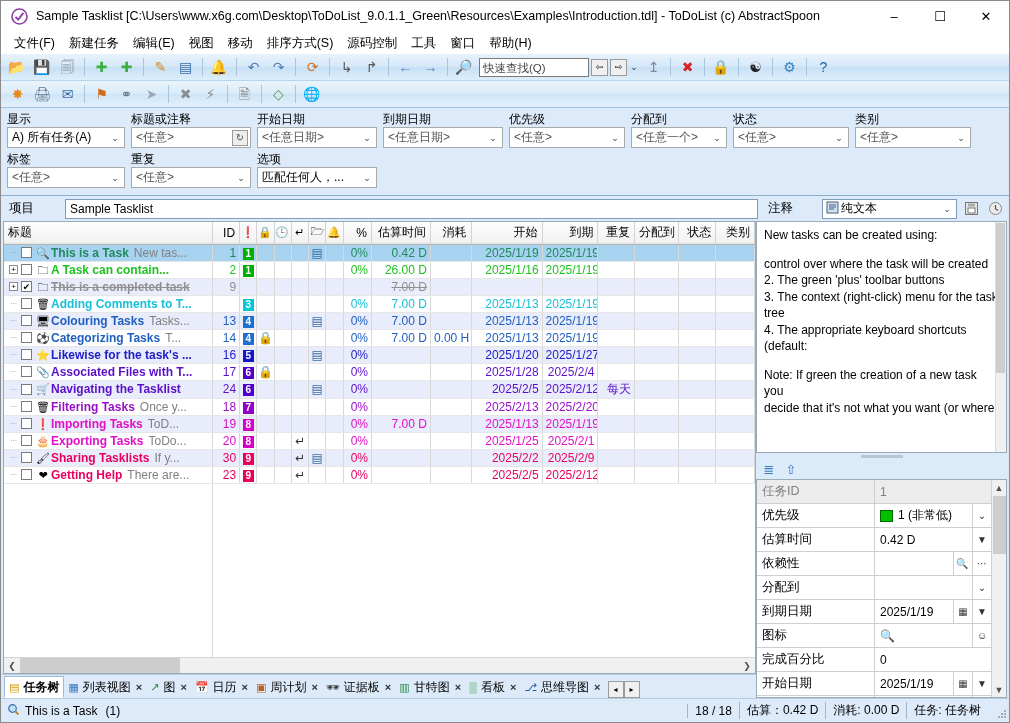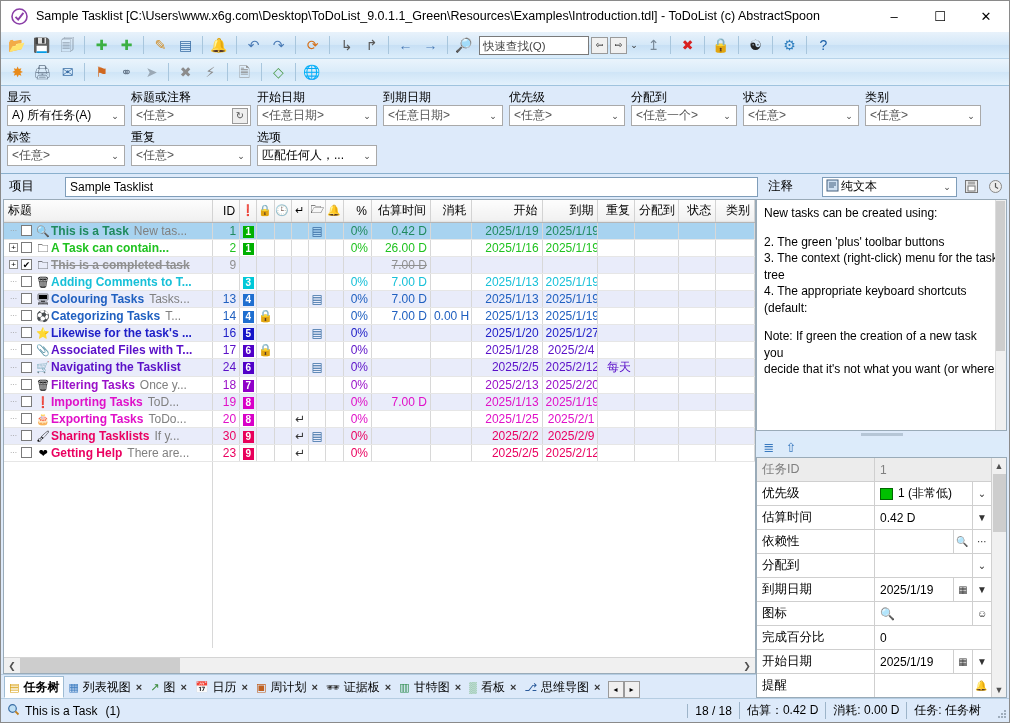--- a/index.html
+++ b/index.html
@@ -195,20 +195,32 @@
       </svg>
     </div>
     <div class="tb-title">Sample Tasklist [C:\Users\www.x6g.com\Desktop\ToDoList_9.0.1.1_Green\Resources\Examples\Introduction.tdl] - ToDoList (c) AbstractSpoon</div>
     <div class="tb-btns">
       <div class="tb-btn">–</div>
       <div class="tb-btn">☐</div>
       <div class="tb-btn close">✕</div>
     </div>
   </div>
 
+  <div class="menubar" id="menubar">
+      <div class="mi">文件(F)</div>
+      <div class="mi">新建任务</div>
+      <div class="mi">编辑(E)</div>
+      <div class="mi">视图</div>
+      <div class="mi">移动</div>
+      <div class="mi">排序方式(S)</div>
+      <div class="mi">源码控制</div>
+      <div class="mi">工具</div>
+      <div class="mi">窗口</div>
+      <div class="mi">帮助(H)</div>
+    </div>
 
   <div class="toolbar">
     <div id="tb1" style="display:flex;align-items:center">
         <div class="tbtn">
           <span style="color: rgb(224, 160, 48); font-size: 14px; line-height: 14px;">📂</span>
         </div>
         <div class="tbtn">
           <span style="color: rgb(125, 138, 153); font-size: 14px; line-height: 14px;">💾</span>
         </div>
         <div class="tbtn">
@@ -368,21 +380,21 @@
         </div>
         <div class="fgroup">
           <div class="flabel">优先级</div>
           <div class="fctl" style="width: 116px;">
             <div class="val">&lt;任意&gt;</div>
             <div class="caret">⌄</div>
           </div>
         </div>
         <div class="fgroup">
           <div class="flabel">分配到</div>
-          <div class="fctl" style="width: 106px;">
+          <div class="fctl" style="width: 96px;">
             <div class="val">&lt;任意一个&gt;</div>
             <div class="caret">⌄</div>
           </div>
         </div>
         <div class="fgroup">
           <div class="flabel">状态</div>
           <div class="fctl" style="width: 116px;">
             <div class="val">&lt;任意&gt;</div>
             <div class="caret">⌄</div>
           </div>
@@ -1149,20 +1161,21 @@
             <div class="tn">◂</div>
             <div class="tn">▸</div>
           </div>
         </div>
     </div>
 
     <div class="rightpane">
       <div class="comments">
         <p>New tasks can be created using:</p>
         <div class="blank"></div>
+        <p>control over where the task will be created</p>
         <p>2. The green 'plus' toolbar buttons</p>
         <p>3. The context (right-click) menu for the task</p>
         <p>tree</p>
         <p>4. The appropriate keyboard shortcuts (default:</p>
         <div class="blank"></div>
         <p>Note: If green the creation of a new task you</p>
         <p>decide that it's not what you want (or where</p>
 
         <div class="cmt-vscroll">
           <div class="cmt-vthumb"></div>

